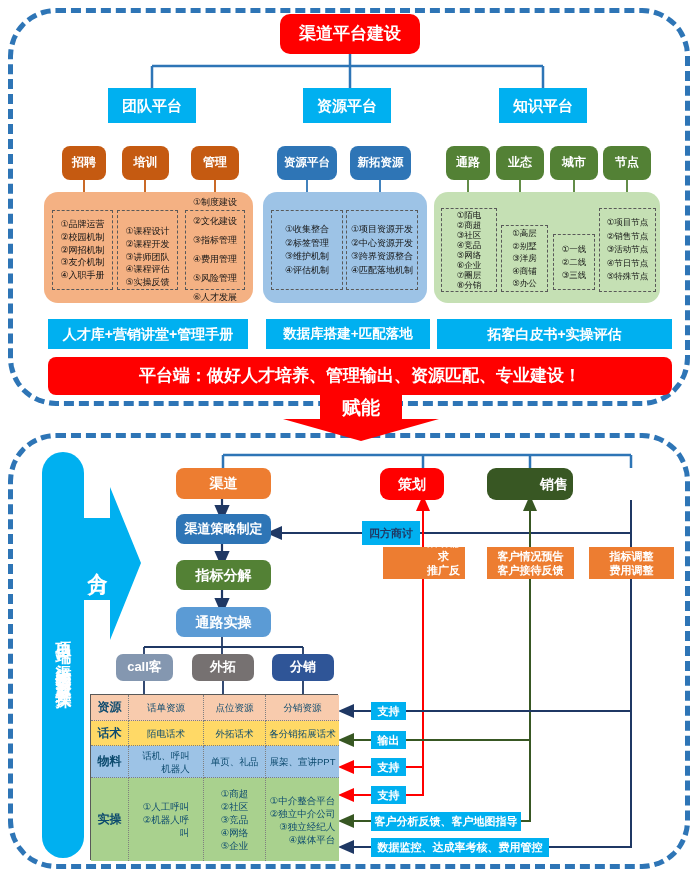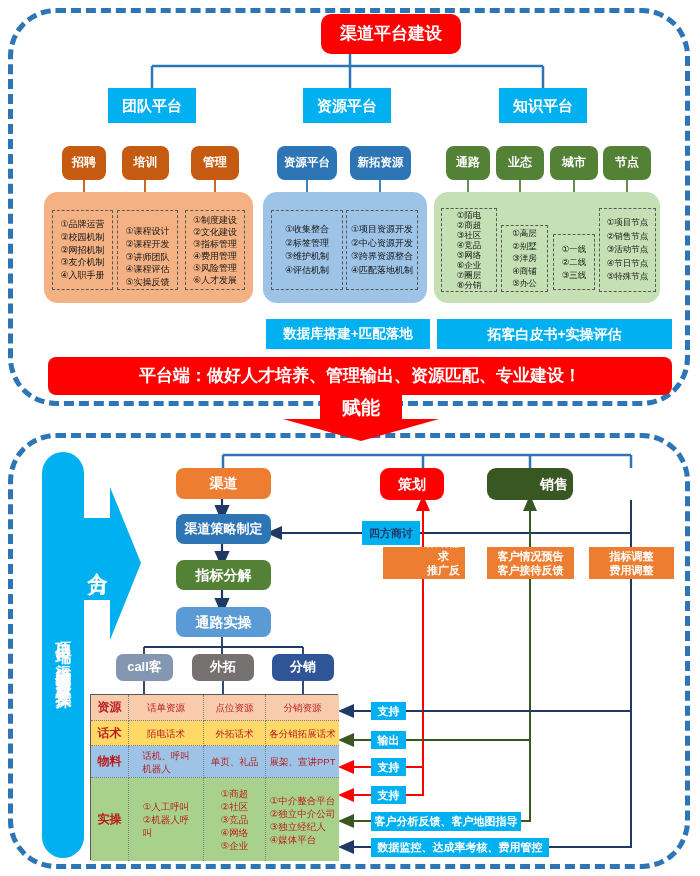--- a/index.html
+++ b/index.html
@@ -11,22 +11,22 @@
   .ml{white-space:pre-line;}
   .dashedFrame{border:5px dashed #2E75B6;border-radius:48px;}
   .panel{border-radius:14px;}
   .list{border:1.2px dashed #595959;color:#141414;display:flex;align-items:center;
         justify-content:center;}
   .list span{white-space:pre-line;text-align:left;}
   .cyanbar{background:#00B0F0;}
   .tableGrid{display:grid;position:absolute;left:90px;top:694px;width:248px;height:166px;
              grid-template-columns:38px 75px 62px 73px;grid-template-rows:26px 25px 32px 83px;
              border:1.5px solid #595959;box-sizing:border-box;}
-  .cell{display:flex;align-items:center;justify-content:center;text-align:left;
-        color:#b91c1c;overflow:hidden;}
+  .cell{display:flex;align-items:center;justify-content:center;text-align:right;
+        color:#0c4a6e;overflow:hidden;}
   .th{font-weight:bold;font-size:12px;}
   .td{font-size:9.5px;line-height:13px;}
   .br{border-right:1px dotted #7F7F7F;}
   .bb{border-bottom:1px dotted #7F7F7F;}
   .r0{background:#F8CBAD;}.r1{background:#FFD966;}.r2{background:#9DC3E6;}.r3{background:#A9D18E;}
   .vtext{writing-mode:vertical-rl;letter-spacing:3px;}
   svg{display:block;}
 </style>
 </head>
 <body>
@@ -73,21 +73,21 @@
     <path d="M530,740 H352" stroke="#385723" stroke-width="2" fill="none" marker-end="url(#mGreen)"></path>
 
     <path d="M631,500 V847 H352" stroke="#1F3864" stroke-width="2" fill="none" marker-end="url(#mNavy)"></path>
     <path d="M631,711 H352" stroke="#1F3864" stroke-width="2" fill="none" marker-end="url(#mNavy)"></path>
 
     <polygon points="320,394 402,394 402,419 439,419 361,441 283,419 320,419" fill="#FF0000"></polygon>
 
     <polygon points="84,518 110,518 110,487 141,563 110,640 110,600 84,600" fill="#00B0F0"></polygon>
   </svg>
 
-  <div class="abs cbox" style="left:280px;top:14px;width:140px;height:40px;background:#FF0000;border-radius:10px;font-size:17px;z-index:2;margin-left:41px;">渠道平台建设</div>
+  <div class="abs cbox" style="left:280px;top:14px;width:140px;height:40px;background:#FF0000;border-radius:10px;font-size:17px;z-index:2;">渠道平台建设</div>
 
   <div class="abs cbox" style="left:108px;top:88px;width:88px;height:35px;background:#00B0F0;font-size:15px;z-index:2;">团队平台</div>
   <div class="abs cbox" style="left:303px;top:88px;width:88px;height:35px;background:#00B0F0;font-size:15px;z-index:2;">资源平台</div>
   <div class="abs cbox" style="left:499px;top:88px;width:88px;height:35px;background:#00B0F0;font-size:15px;z-index:2;">知识平台</div>
 
   <div class="abs cbox" style="left:62px;top:146px;width:44px;height:34px;background:#C55A11;border-radius:8px;font-size:12px;z-index:2;">招聘</div>
   <div class="abs cbox" style="left:122px;top:146px;width:47px;height:34px;background:#C55A11;border-radius:8px;font-size:12px;z-index:2;">培训</div>
   <div class="abs cbox" style="left:191px;top:146px;width:48px;height:34px;background:#C55A11;border-radius:8px;font-size:12px;z-index:2;">管理</div>
   <div class="abs cbox" style="left:277px;top:146px;width:60px;height:34px;background:#2E75B6;border-radius:8px;font-size:11.5px;z-index:2;">资源平台</div>
   <div class="abs cbox" style="left:350px;top:146px;width:61px;height:34px;background:#2E75B6;border-radius:8px;font-size:11.5px;z-index:2;">新拓资源</div>
@@ -107,21 +107,21 @@
 ③友介机制
 ④入职手册</span>
     </div>
   <div class="abs list" style="left:117px;top:210px;width:61px;height:80px;font-size:9px;line-height:12.8px;z-index:2;align-items:flex-end;">
     <span>①课程设计
 ②课程开发
 ③讲师团队
 ④课程评估
 ⑤实操反馈</span>
     </div>
-  <div class="abs list" style="left:185px;top:210px;width:60px;height:80px;font-size:9px;line-height:12px;z-index:2;">
+  <div class="abs list" style="left:185px;top:210px;width:60px;height:80px;font-size:9px;line-height:19px;z-index:2;">
     <span>①制度建设
 ②文化建设
 ③指标管理
 ④费用管理
 ⑤风险管理
 ⑥人才发展</span>
     </div>
   <div class="abs list" style="left:271px;top:210px;width:72px;height:80px;font-size:9px;line-height:13.5px;z-index:2;">
     <span>①收集整合
 ②标签管理
@@ -157,20 +157,21 @@
 ③三线</span>
     </div>
   <div class="abs list" style="left:599px;top:208px;width:57px;height:84px;font-size:8.5px;line-height:13.5px;z-index:2;">
     <span>①项目节点
 ②销售节点
 ③活动节点
 ④节日节点
 ⑤特殊节点</span>
     </div>
 
+  <div class="abs cbox cyanbar" style="left:48px;top:319px;width:200px;height:30px;font-size:14px;z-index:2;">人才库+营销讲堂+管理手册</div>
   <div class="abs cbox cyanbar" style="left:266px;top:319px;width:164px;height:30px;font-size:13.5px;z-index:2;">数据库搭建+匹配落地</div>
   <div class="abs cbox cyanbar" style="left:437px;top:319px;width:235px;height:30px;font-size:14px;z-index:2;">拓客白皮书+实操评估</div>
 
   <div class="abs cbox" style="left:48px;top:357px;width:624px;height:38px;background:#FF0000;border-radius:8px;font-size:17px;z-index:2;">平台端：做好人才培养、管理输出、资源匹配、专业建设！</div>
 
   <div class="abs cbox" style="left:316px;top:396px;width:90px;height:24px;font-size:19px;z-index:3;">赋能</div>
 
   <div class="abs" style="left:42px;top:452px;width:42px;height:406px;background:#00B0F0;border-radius:21px;z-index:2;
               display:flex;flex-direction:column;align-items:center;justify-content:center;gap:14px;">
     <span class="vtext" style="color:#fff;font-weight:bold;font-size:16px;">项目端</span>

